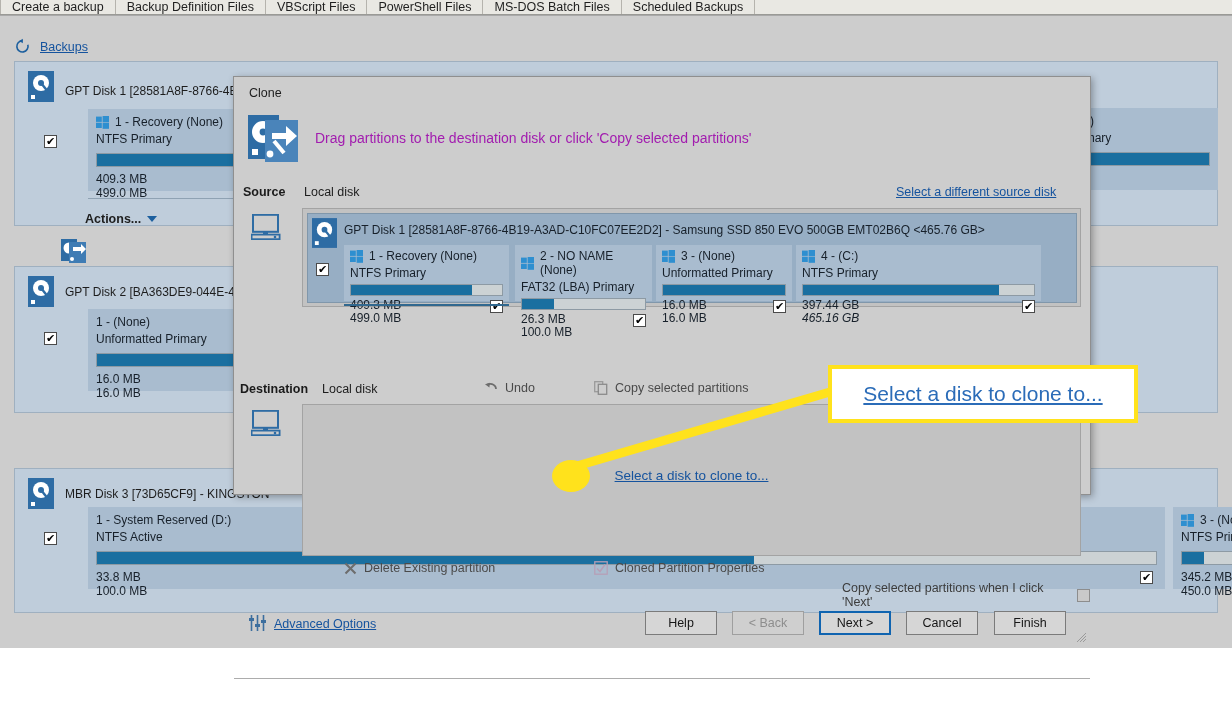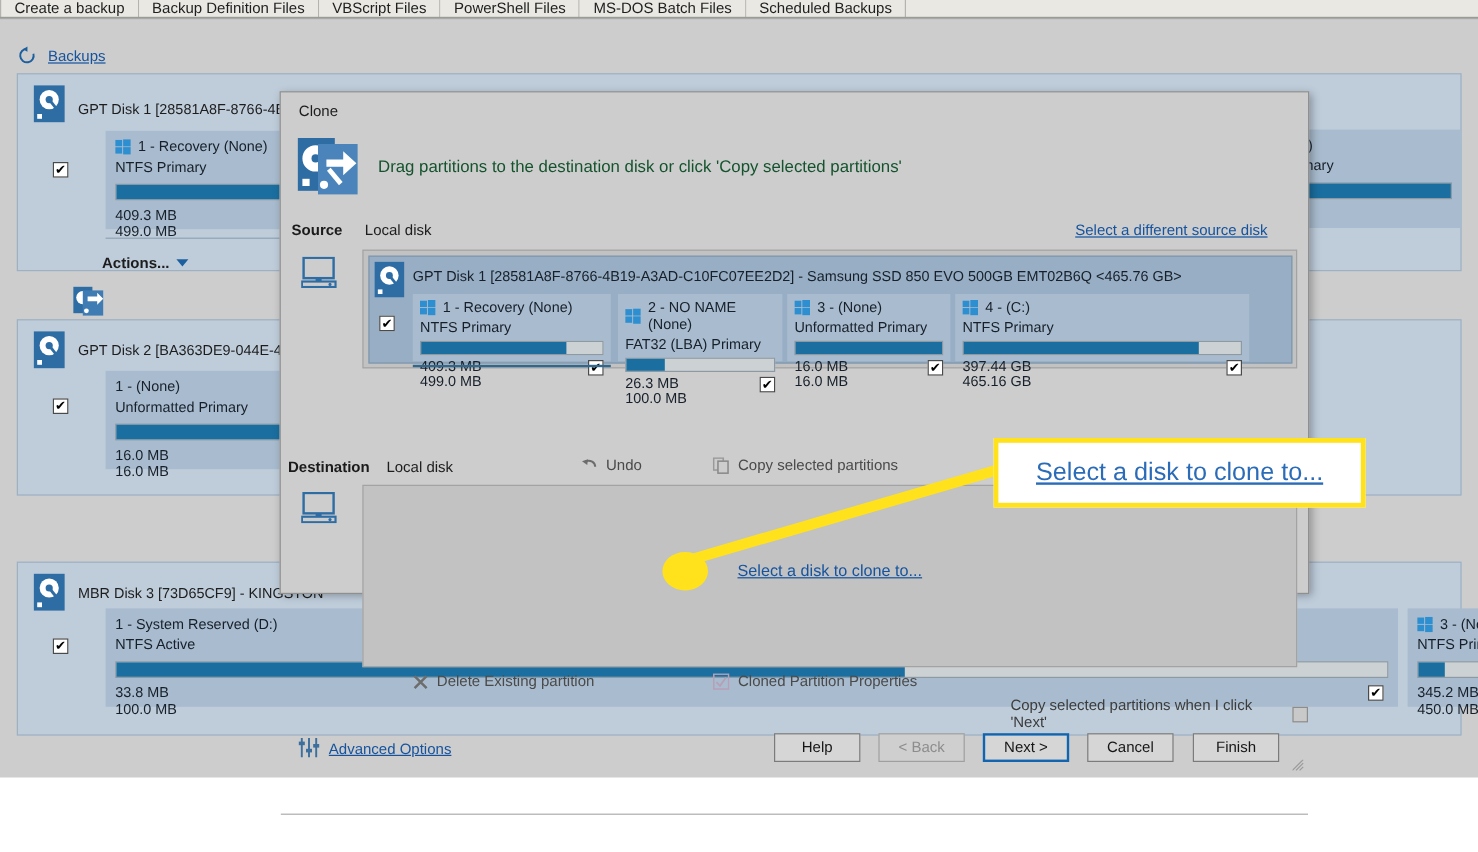--- a/index.html
+++ b/index.html
@@ -105,21 +105,21 @@
   
   .dialog {
     position: absolute; left: 233px; top: 76px;
     width: 858px; height: 419px;
     background: #cdcdcd;
     border: 1px solid #8f8f8f;
     box-shadow: 2px 2px 7px rgba(0,0,0,0.30);
   }
   .dlg-title { position:absolute; left:15px; top:9px; font-size:12.5px; color:#1d1d1d; }
   .dlg-header { position:absolute; left:14px; top:36px; display:flex; align-items:center; gap:15px; }
-  .dlg-header-text { font-size:14px; color:#14532d; }
+  .dlg-header-text { font-size:14px; color:#a21caf; }
   .clone-big-icon { width:52px; height:50px; }
 
   .row-label { position:absolute; font-size:12.5px; }
   .bold { font-weight: bold; color:#1b1b1b; }
 
   .panel-box {
     position:absolute;
     background:#c2c2c2;
     border:1px solid #a3a3a3;
   }
@@ -469,21 +469,21 @@
             </svg>
             <span>4 -  (C:)</span>
           </div>
           <div class="part-sub">NTFS Primary</div>
           <div class="part-bar" style="margin-top:4px;height:12px;">
               <i style="width:85%"></i>
             </div>
           <div class="part-foot" style="margin-top:3px;">
             <div>
               <div class="part-size" style="line-height:13px;">397.44 GB</div>
-              <div class="part-size" style="line-height:13px;">465.16 GB</div>
+              <div class="part-size" style="line-height:13px;font-style:italic;">465.16 GB</div>
             </div>
             <div><span class="chk">✔</span></div>
           </div>
         </div>
       </div>
     </div>
 
     <div class="row-label bold" style="left:6px; top:305px;">Destination</div>
     <div class="row-label" style="left:88px; top:305px; color:#1d1d1d;">Local disk</div>
 

